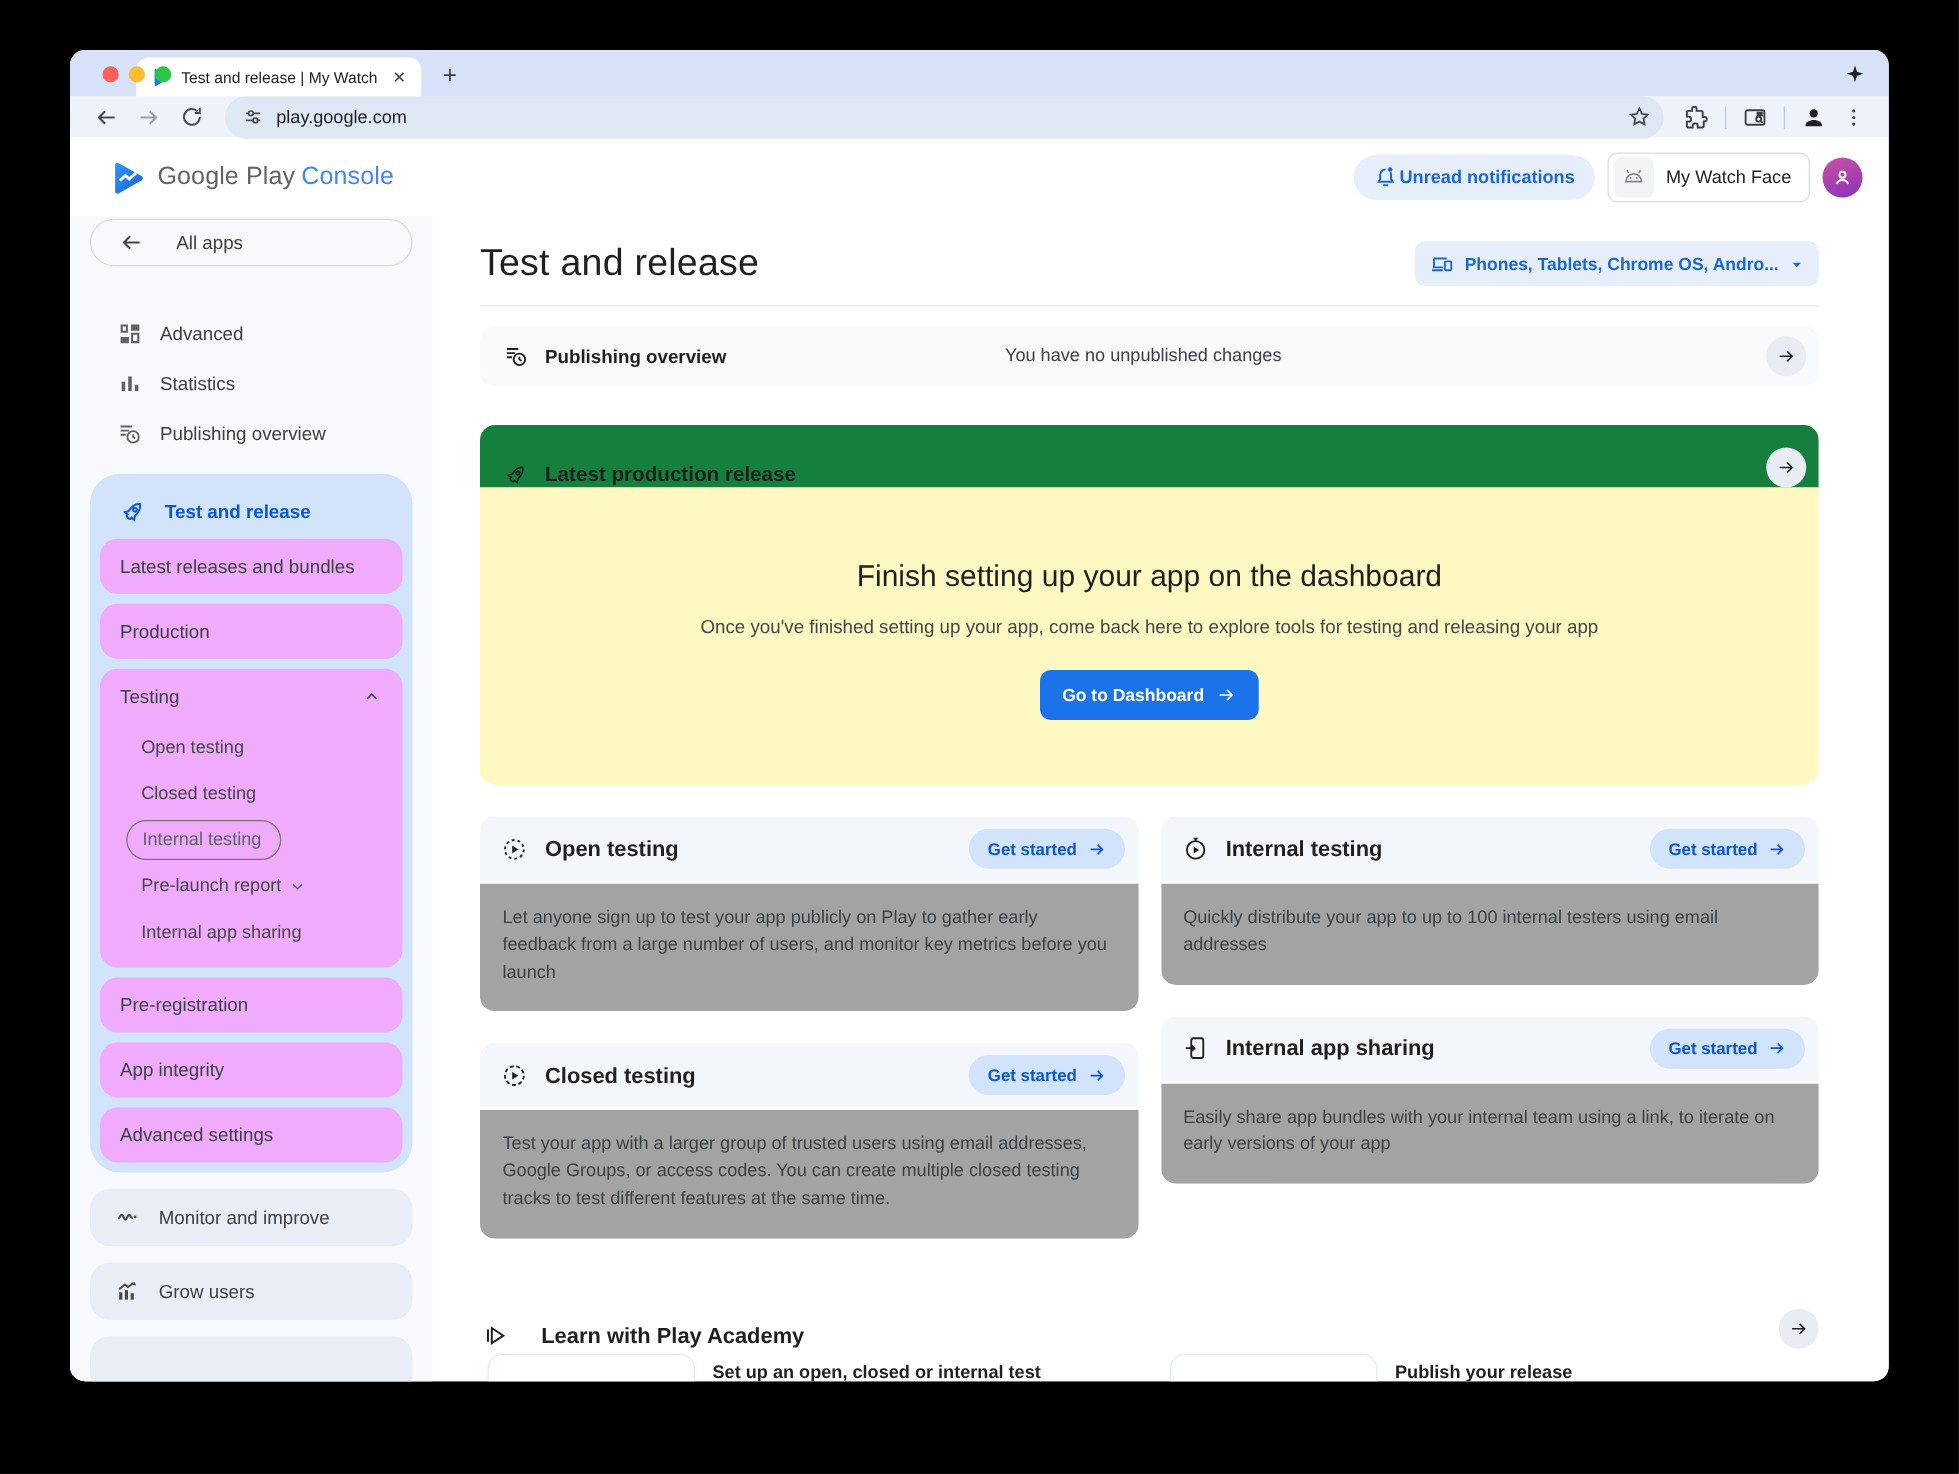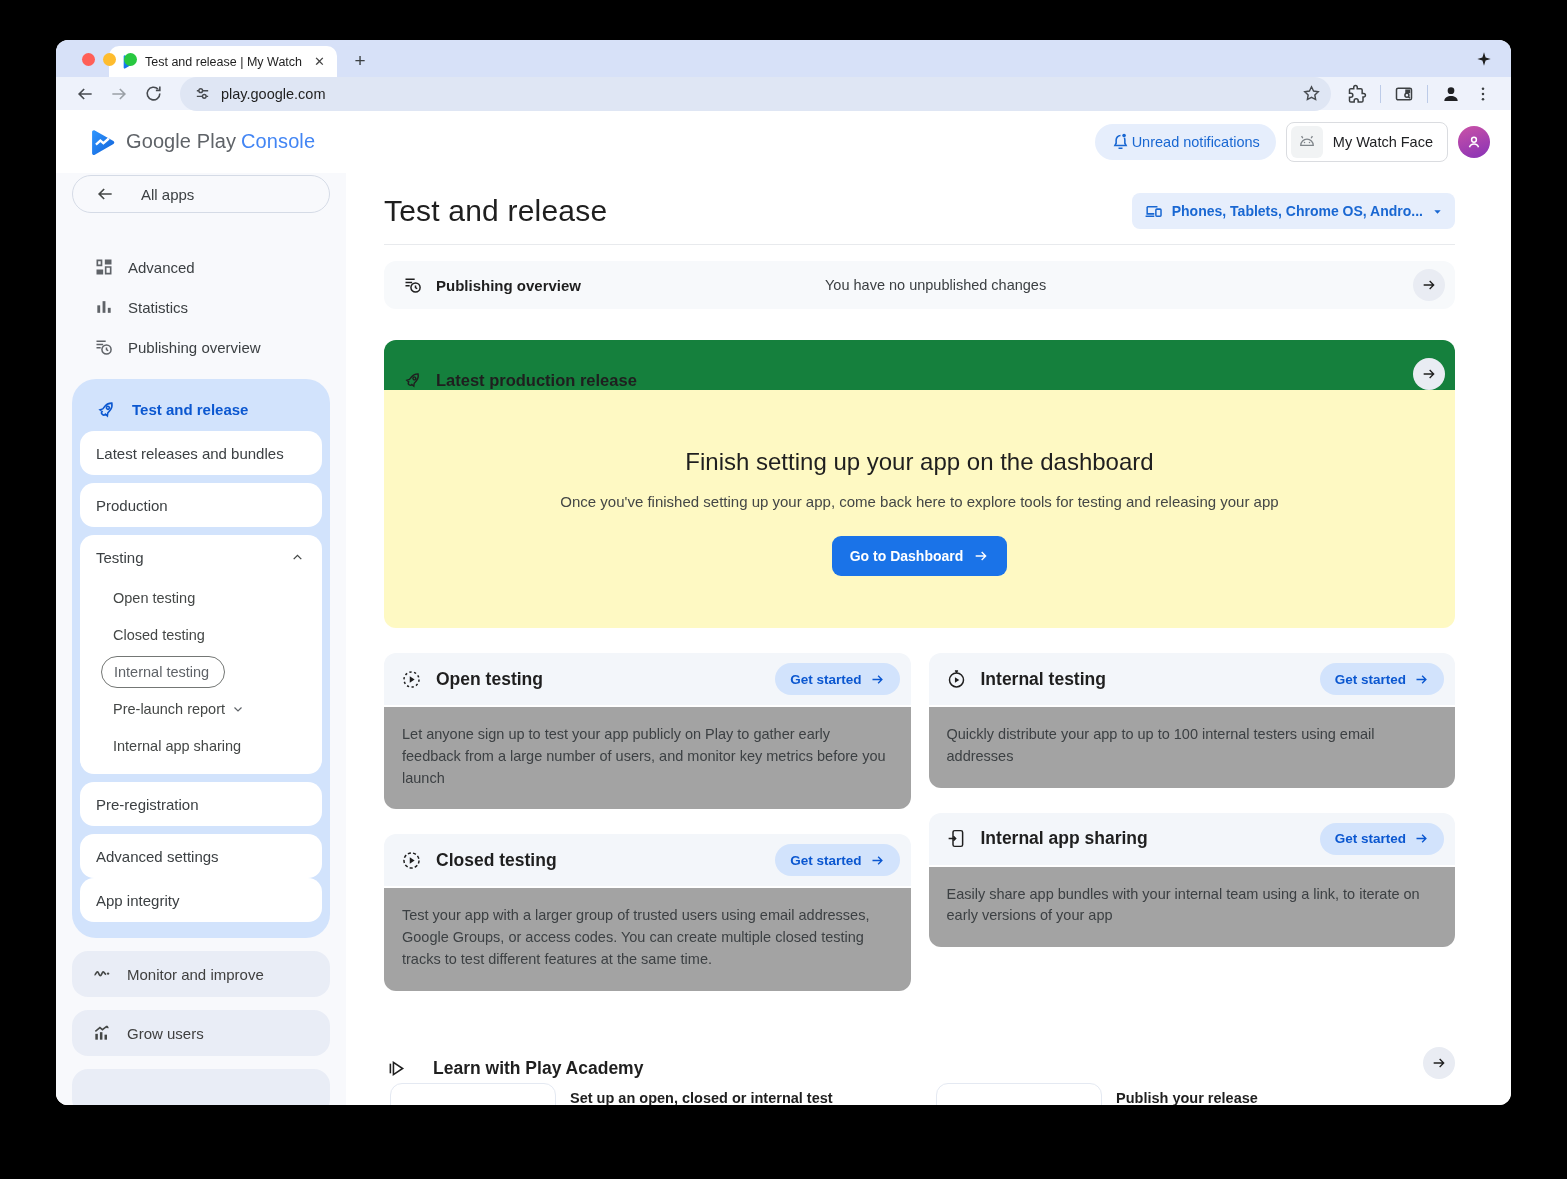--- a/index.html
+++ b/index.html
@@ -22,55 +22,55 @@
   .url-text { font-size:14.5px; color:#1f1f1f; flex:1; }
   .tb-sep { width:1px; height:18px; background:#bccbe8; margin:0 5px; }
   .tb-ic { width:28px; height:28px; display:flex; align-items:center; justify-content:center; color:#3c4043; }
 
   
   .appheader { height:63px; background:#fff; display:flex; align-items:center; padding:0 21px 0 32px; }
   .logo { display:flex; align-items:center; gap:10px; }
   .logo-text { font-size:20px; letter-spacing:.1px; }
   .logo-gp { color:#5f6368; } .logo-console { color:#4285f4; margin-left:5px; }
   .header-right { margin-left:auto; display:flex; align-items:center; gap:10px; }
-  .notif-pill { height:36px; border-radius:18px; background:#e6eefc; color:#1967d2; display:flex; align-items:center; gap:2px; padding:0 16px; font-size:14.5px; font-weight:normal; }
+  .notif-pill { height:36px; border-radius:18px; background:#e6eefc; color:#1967d2; display:flex; align-items:center; gap:2px; padding:0 16px; font-size:14.5px; font-weight:bold; }
   .appsel { height:40px; border:1px solid #dadce0; border-radius:8px; background:#fff; display:flex; align-items:center; gap:10px; padding:4px 14px 4px 4px; }
   .appsel-icon { width:32px; height:32px; border-radius:6px; background:#f1f3f4; display:flex; align-items:center; justify-content:center; }
   .appsel-name { font-size:14.5px; color:#202124; }
   .avatar { width:32px; height:32px; border-radius:50%; background:linear-gradient(160deg,#c44fa8 10%,#8e35b5 90%); display:flex; align-items:center; justify-content:center; }
 
   
   .bodyrow { display:flex; height:1002px; background:#fff; }
   .sidebar { width:290px; min-width:290px; background:#f8f9fc; padding:2px 16px 0 16px; overflow:hidden; }
   .main { flex:1; padding:20px 56px 0 38px; overflow:hidden; }
 
   
   .allapps { height:38px; border:1px solid #d5dbe6; border-radius:21px; display:flex; align-items:center; gap:26px; padding-left:22px; color:#3c4043; font-size:15px; margin-bottom:34px; }
   .snav { display:flex; flex-direction:column; }
   .snav-item { height:40px; display:flex; align-items:center; gap:14px; padding-left:22px; font-size:15px; color:#3c4043; }
   .snav-item svg { color:#5f6368; }
   .bluebox { margin-top:12px; background:#d2e3fc; border-radius:24px; padding:8px; }
   .bluebox-head { height:44px; display:flex; align-items:center; gap:15px; padding-left:16px; color:#0b57d0; font-size:15px; font-weight:bold; }
-  .scard { background:#ffffff; border-radius:14px; margin-bottom:8px; font-size:15px; color:#3c4043; }
+  .scard { background:#f0abfc; border-radius:14px; margin-bottom:8px; font-size:15px; color:#3c4043; }
   .scard-label { height:44px; display:flex; align-items:center; padding:0 16px; justify-content:space-between; }
   .sublist { padding:0 0 10px 33px; }
   .subitem { height:37px; display:flex; align-items:center; font-size:14.5px; color:#444746; }
   .subpill { border:1px solid #747775; border-radius:18px; padding:7px 15px 7px 12px; margin-left:-12px; color:#5f6368; }
   .chev { color:#444746; margin-right:2px; }
   .graypill { margin-top:13px; height:46px; background:#e9edf6; border-radius:16px; display:flex; align-items:center; gap:15px; padding-left:20px; font-size:15px; color:#404040; }
   .graypill svg { color:#444746; }
 
   
   .titlerow { display:flex; align-items:center; justify-content:space-between; }
   h1 { font-size:30px; font-weight:normal; color:#1f1f1f; letter-spacing:.2px; }
   .devpill { height:36px; background:#e6eefc; border-radius:8px; color:#1967d2; display:flex; align-items:center; gap:9px; padding:0 12px; font-size:14px; font-weight:bold; }
   .hr { border-bottom:1px solid #e8eaed; margin-top:15px; }
   .rowcard { margin-top:16px; background:#f7f9fb; border-radius:12px; height:48px; display:flex; align-items:center; padding:0 10px 0 19px; }
   .rowcard-title { font-size:15px; font-weight:bold; color:#1f1f1f; margin-left:13px; }
-  .rowcard-status { position:absolute; left:441px; font-size:14.5px; color:#3c4043; }
+  .rowcard-status { position:absolute; left:420px; font-size:14.5px; color:#3c4043; }
   .rowcard { position:relative; }
   .circ-arrow { margin-left:auto; width:32px; height:32px; border-radius:50%; background:#e9ecf3; display:flex; align-items:center; justify-content:center; color:#1f1f1f; }
   .bigcard { margin-top:31px; border-radius:12px; overflow:hidden; }
   .bigcard-head { height:50px; background:#15803d; display:flex; align-items:flex-end; padding:0 10px 0 19px; }
   .bigcard-head .rowcard-title { font-size:16.5px; }
   .bigcard-body { background:#fef9c3; text-align:center; padding:58px 40px 52px; }
   .bigcard-body h2 { font-size:24px; font-weight:normal; color:#1f1f1f; }
   .bigcard-body p { font-size:15px; color:#444746; margin-top:17px; }
   .cta-primary { margin-top:26px; display:inline-flex; align-items:center; gap:10px; height:40px; background:#1a73e8; color:#fff; border:none; border-radius:9px; padding:0 18px; font-size:14px; font-weight:bold; font-family:inherit; }
   .grid { margin-top:25px; display:flex; gap:18px; }
@@ -306,28 +306,28 @@
             <div class="subitem">
                 <span>Internal app sharing</span>
               </div>
           </div>
         </div>
         <div class="scard">
           <div class="scard-label">
               <span>Pre-registration</span>
             </div>
         </div>
+        <div class="scard">
+          <div class="scard-label">
+              <span>App integrity</span>
+            </div>
+        </div>
         <div class="scard" style="margin-bottom:0">
           <div class="scard-label">
               <span>Advanced settings</span>
-            </div>
-        </div>
-        <div class="scard">
-          <div class="scard-label">
-              <span>App integrity</span>
             </div>
         </div>
       </div>
 
       <div class="graypill">
         <svg width="20" height="20" viewBox="0 0 24 24" fill="none" stroke="currentColor" stroke-width="2">
             <path d="M3 13c1.5 0 2-3.5 3.5-3.5S8.5 14 10 14s2-4.5 3.5-4.5 1.5 3 3.5 3"></path>
             <circle cx="19.3" cy="11.5" r="1.4" fill="currentColor" stroke="none"></circle>
           </svg>
         <span>Monitor and improve</span>

